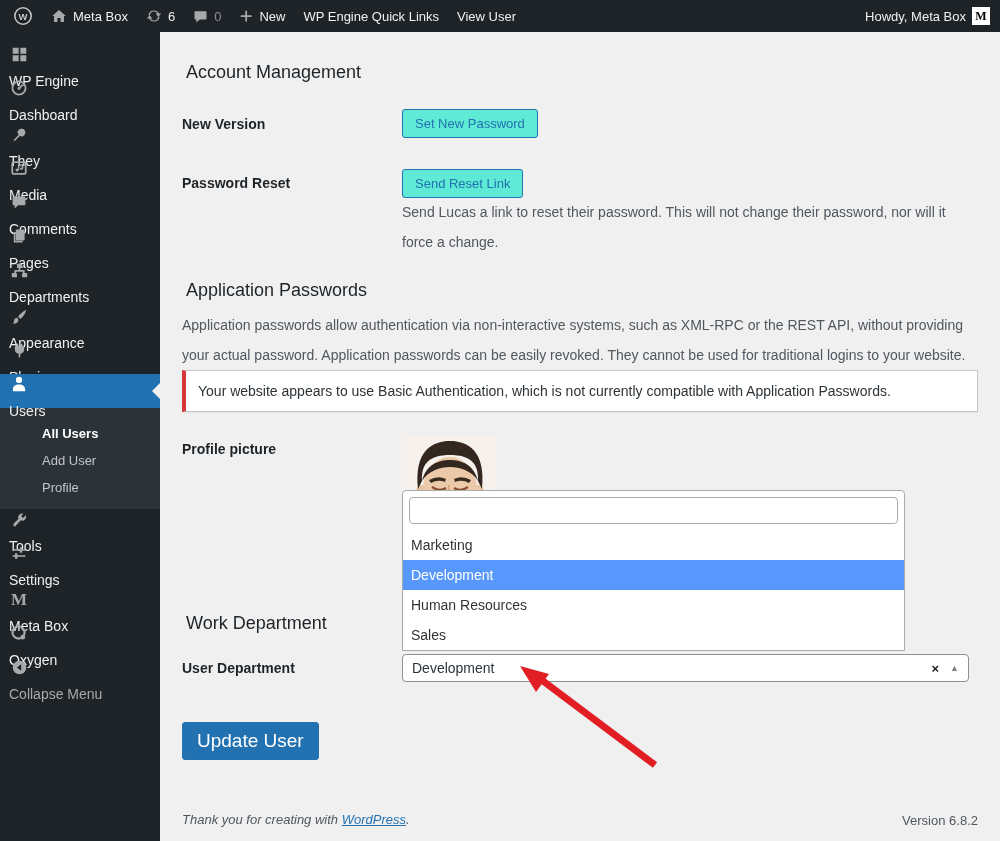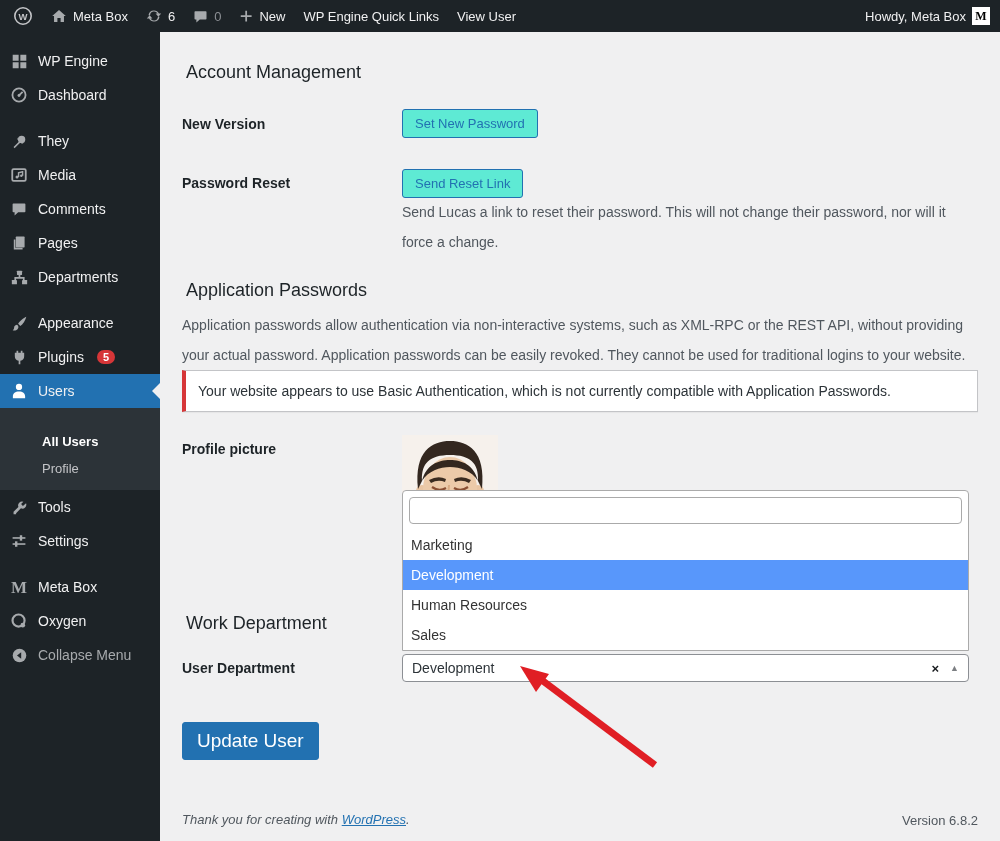--- a/index.html
+++ b/index.html
@@ -23,30 +23,30 @@
   .ab-avatar {
     width:18px; height:18px; background:#ffffff; color:#000;
     font-weight:bold; font-size:12px; display:flex; align-items:center;
     justify-content:center; font-family:"Liberation Serif", serif;
   }
   
   #sidebar {
     position:absolute; top:32px; left:0; width:160px; height:809px;
     background:#1d2327; color:#f0f0f1; font-size:14px; padding-top:12px;
   }
-  .menu-item { display:flex; align-items:center; height:34px; padding-left:9px; gap:9px; cursor:pointer; }
+  .menu-item { display:flex; align-items:flex-start; height:34px; padding-left:9px; gap:9px; cursor:pointer;flex-direction:column; }
   .menu-item .mi-icon { width:20px; height:20px; color:#a7aaad; display:flex; align-items:center; justify-content:center; flex:0 0 20px; }
   .menu-item.active { background:#2271b1; position:relative; }
   .menu-item.active .mi-icon { color:#fff; }
   .menu-item.active::after {
     content:""; position:absolute; right:0; top:50%; margin-top:-8px;
     border:8px solid transparent; border-right-color:#f0f0f1;
   }
   .menu-sep { height:12px; }
-  .submenu { background:#2c3338; padding:20px 0 8px; }
+  .submenu { background:#2c3338; padding:12px 0 8px; }
   .submenu-item { padding:6px 0 6px 42px; font-size:13px; color:#c3c4c7; cursor:pointer; }
   .submenu-item.current { color:#fff; font-weight:bold; }
   .badge {
     background:#d63638; color:#fff; border-radius:9px; font-size:11px;
     padding:1px 6px; margin-left:4px; font-weight:bold;
   }
   .mi-letter { font-family:"Liberation Serif", serif; font-weight:bold; font-size:17px; line-height:1; }
   .collapse-label { color:#a7aaad; }
   
   .h2 { position:absolute; font-size:18px; font-weight:400; color:#1d2327; margin:4px; }
@@ -63,21 +63,21 @@
   }
   .desc { position:absolute; color:#50575e; font-size:14px; line-height:30px; margin:0; }
   .notice {
     position:absolute; left:182px; top:370px; width:796px; background:#fff;
     border:1px solid #c3c4c7; border-left:4px solid #d63638;
     box-shadow:0 1px 1px rgba(0,0,0,.04); padding:12px 12px; font-size:14px; color:#2c3338;
   }
   #profile-img { position:absolute; left:402px; top:435px; width:96px; height:96px; z-index:1; }
   
   #dd-panel {
-    position:absolute; left:402px; top:490px; width:567px; z-index:10;
+    position:absolute; left:402px; top:490px; width:503px; z-index:10;
     background:#fff; border:1px solid #aaa; border-radius:4px 4px 0 0;
   }
   #dd-search-wrap { padding:6px; }
   #dd-search {
     width:100%; height:27px; border:1px solid #aaa; border-radius:4px;
     outline:none; font-size:14px; padding:0 6px; font-family:"Liberation Sans", sans-serif;
   }
   .dd-option { height:30px; line-height:30px; padding:0 8px; font-size:14px; color:#333; cursor:pointer; }
   .dd-option.highlighted { background:#5897fb; color:#fff; }
   #dd-select {
@@ -236,20 +236,21 @@
     <span class="mi-icon">
       <svg width="18" height="18" viewBox="0 0 20 20" fill="currentColor">
           <circle cx="10" cy="5.5" r="3.5"></circle>
           <path d="M10 10.5c-4.2 0-6.8 2.2-6.8 5.3V18h13.6v-2.2c0-3.1-2.6-5.3-6.8-5.3z"></path>
         </svg>
     </span>
     <span>Users</span>
   </div>
   <div class="submenu">
     <div class="submenu-item current">All Users</div>
+    <div class="submenu-item">Add User</div>
     <div class="submenu-item">Profile</div>
   </div>
   <div class="menu-item">
     <span class="mi-icon">
       <svg width="17" height="17" viewBox="0 0 20 20" fill="currentColor">
           <path d="M17.7 5.1a4.6 4.6 0 0 1-6 5.9L6 16.7V18H3v-3l5.7-5.7a4.6 4.6 0 0 1 5.9-6L11.9 6l2.1 2.1z"></path>
         </svg>
     </span>
     <span>Tools</span>
   </div>

